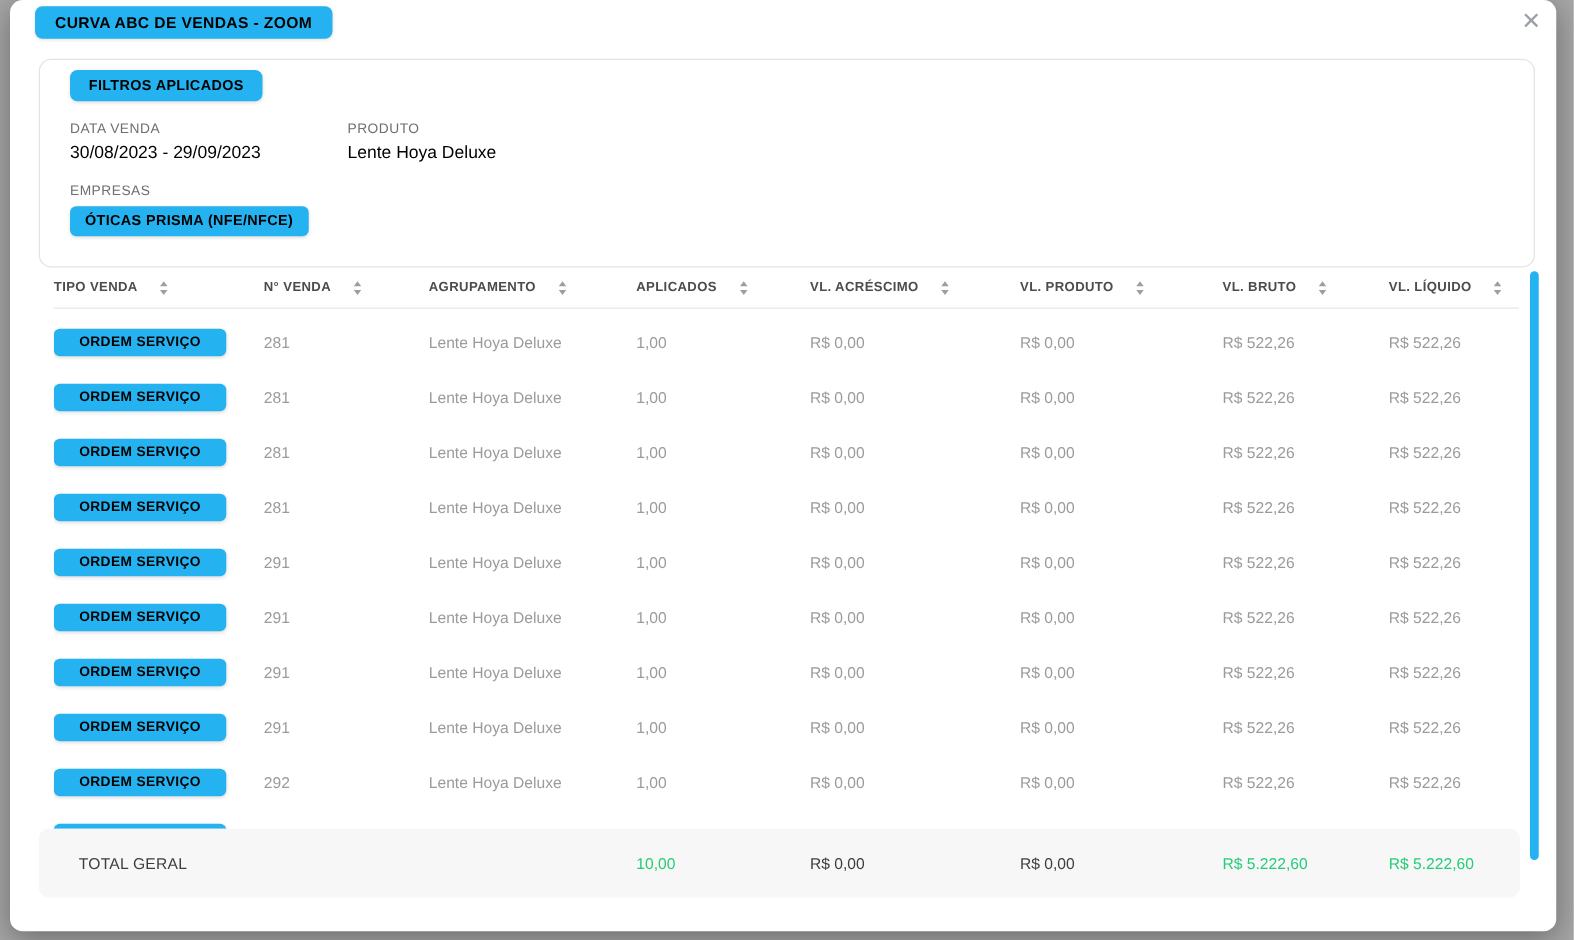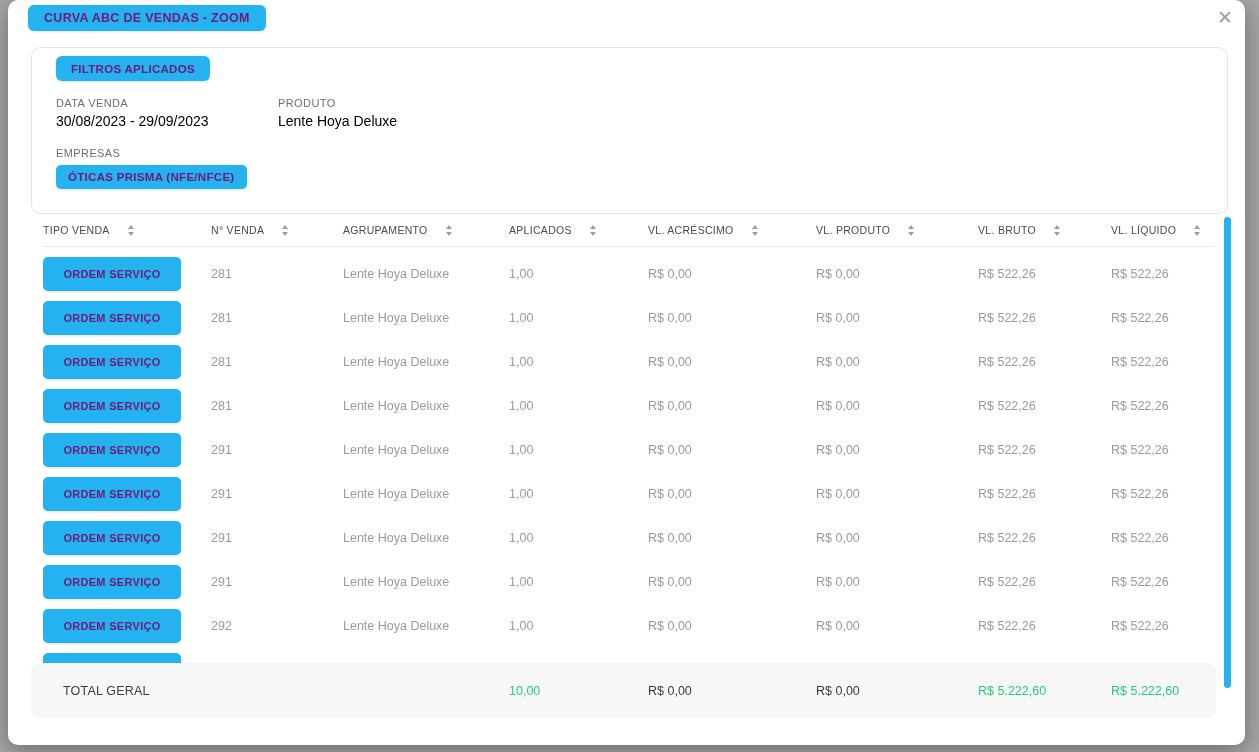--- a/index.html
+++ b/index.html
@@ -10,21 +10,21 @@
     position:relative;
   }
   .modal {
     position:absolute; left:8px; top:0; width:1237px; height:745px;
     background:#ffffff; border-radius:10px;
     box-shadow:0 6px 24px rgba(0,0,0,0.35);
   }
   
   .badge {
     display:inline-flex; align-items:center; justify-content:center;
-    background:var(--accent); color:#701a75; font-weight:bold;
+    background:var(--accent); color:#000000; font-weight:bold;
     border-radius:5px; letter-spacing:.3px; white-space:nowrap;
     box-shadow:0 1px 3px rgba(0,0,0,0.12);
   }
   .title-badge {
     position:absolute; left:20px; top:5px; height:26px;
     padding:0 16px; font-size:12.5px; border-radius:6px;
   }
   .close-btn {
     position:absolute; right:8px; top:6px; width:24px; height:24px;
     background:none; border:none; color:#9aa0a6; font-size:19px;
@@ -48,34 +48,34 @@
   .grid8 {
     display:grid;
     grid-template-columns:168px 132px 166px 139px 168px 162px 133px 1fr;
     align-items:center;
   }
   .thead {
     position:absolute; left:35px; top:214px; width:1172px; height:33px;
     border-bottom:1px solid #e8e8e8;
   }
   .hcell {
-    display:flex; align-items:center; font-size:10.5px; font-weight:normal;
+    display:flex; align-items:center; font-size:10.5px; font-weight:bold;
     color:#4c4c4c; letter-spacing:.3px; cursor:pointer; white-space:nowrap;
   }
   .sort { display:inline-flex; flex-direction:column; gap:3px; margin-left:18px; }
   .sort i { display:block; width:0; height:0; border-left:3.5px solid transparent; border-right:3.5px solid transparent; }
   .sort .up   { border-bottom:4px solid #9e9e9e; }
   .sort .down { border-top:4px solid #9e9e9e; }
   .tbody {
     position:absolute; left:35px; top:247px; width:1172px; height:416px;
     overflow:hidden; padding-top:5px;
   }
   .trow { height:44px; }
   .cell { font-size:12.5px; color:#9b9b9b; white-space:nowrap; }
-  .row-badge { width:138px; height:34px; font-size:11px; }
+  .row-badge { width:138px; height:22px; font-size:11px; }
   
   .total-row {
     position:absolute; left:23px; top:663px; width:1185px; height:55px;
     background:#f7f7f7; border-radius:8px; padding-left:12px;
   }
   .total-label { font-size:12.5px; color:#3d3d3d; letter-spacing:.2px;margin-left:20px; }
   .total-val { font-size:12.5px; font-weight:normal; color:#3d3d3d; white-space:nowrap; }
   .total-green { color:var(--green); }
   
   .scrollbar-thumb {

